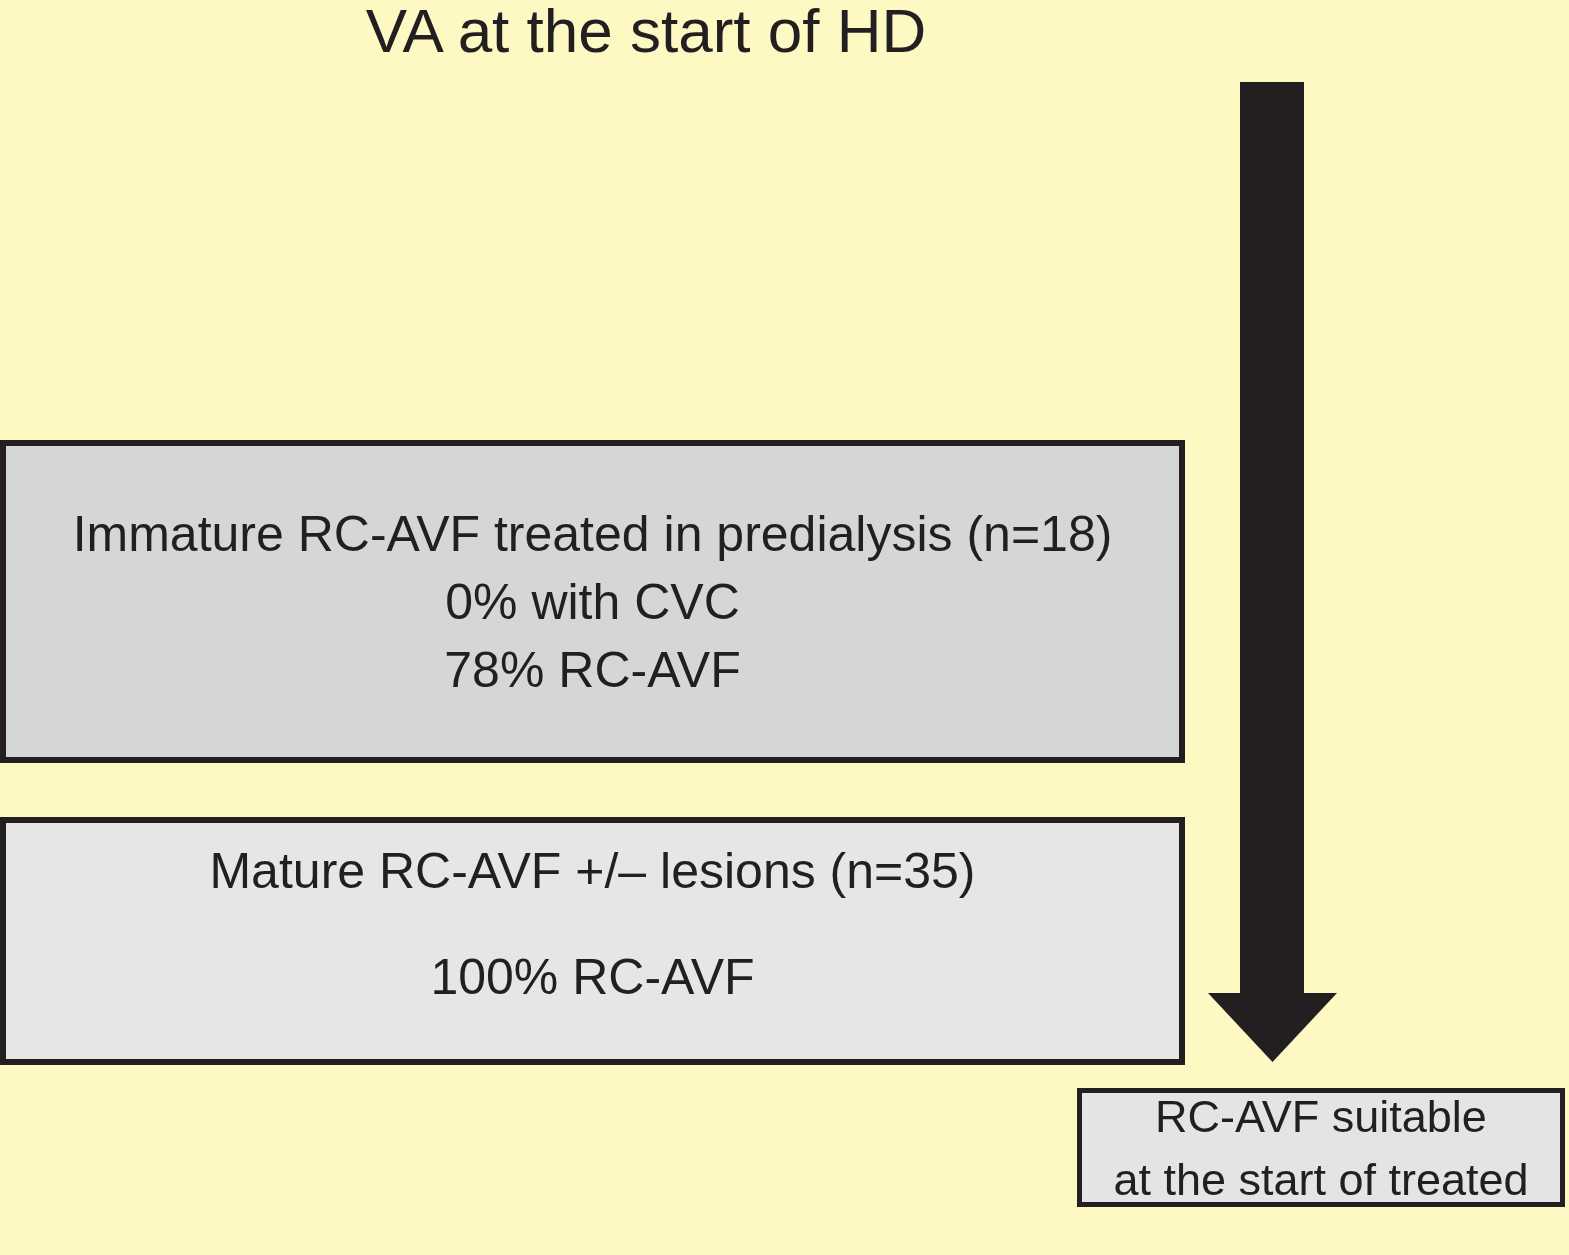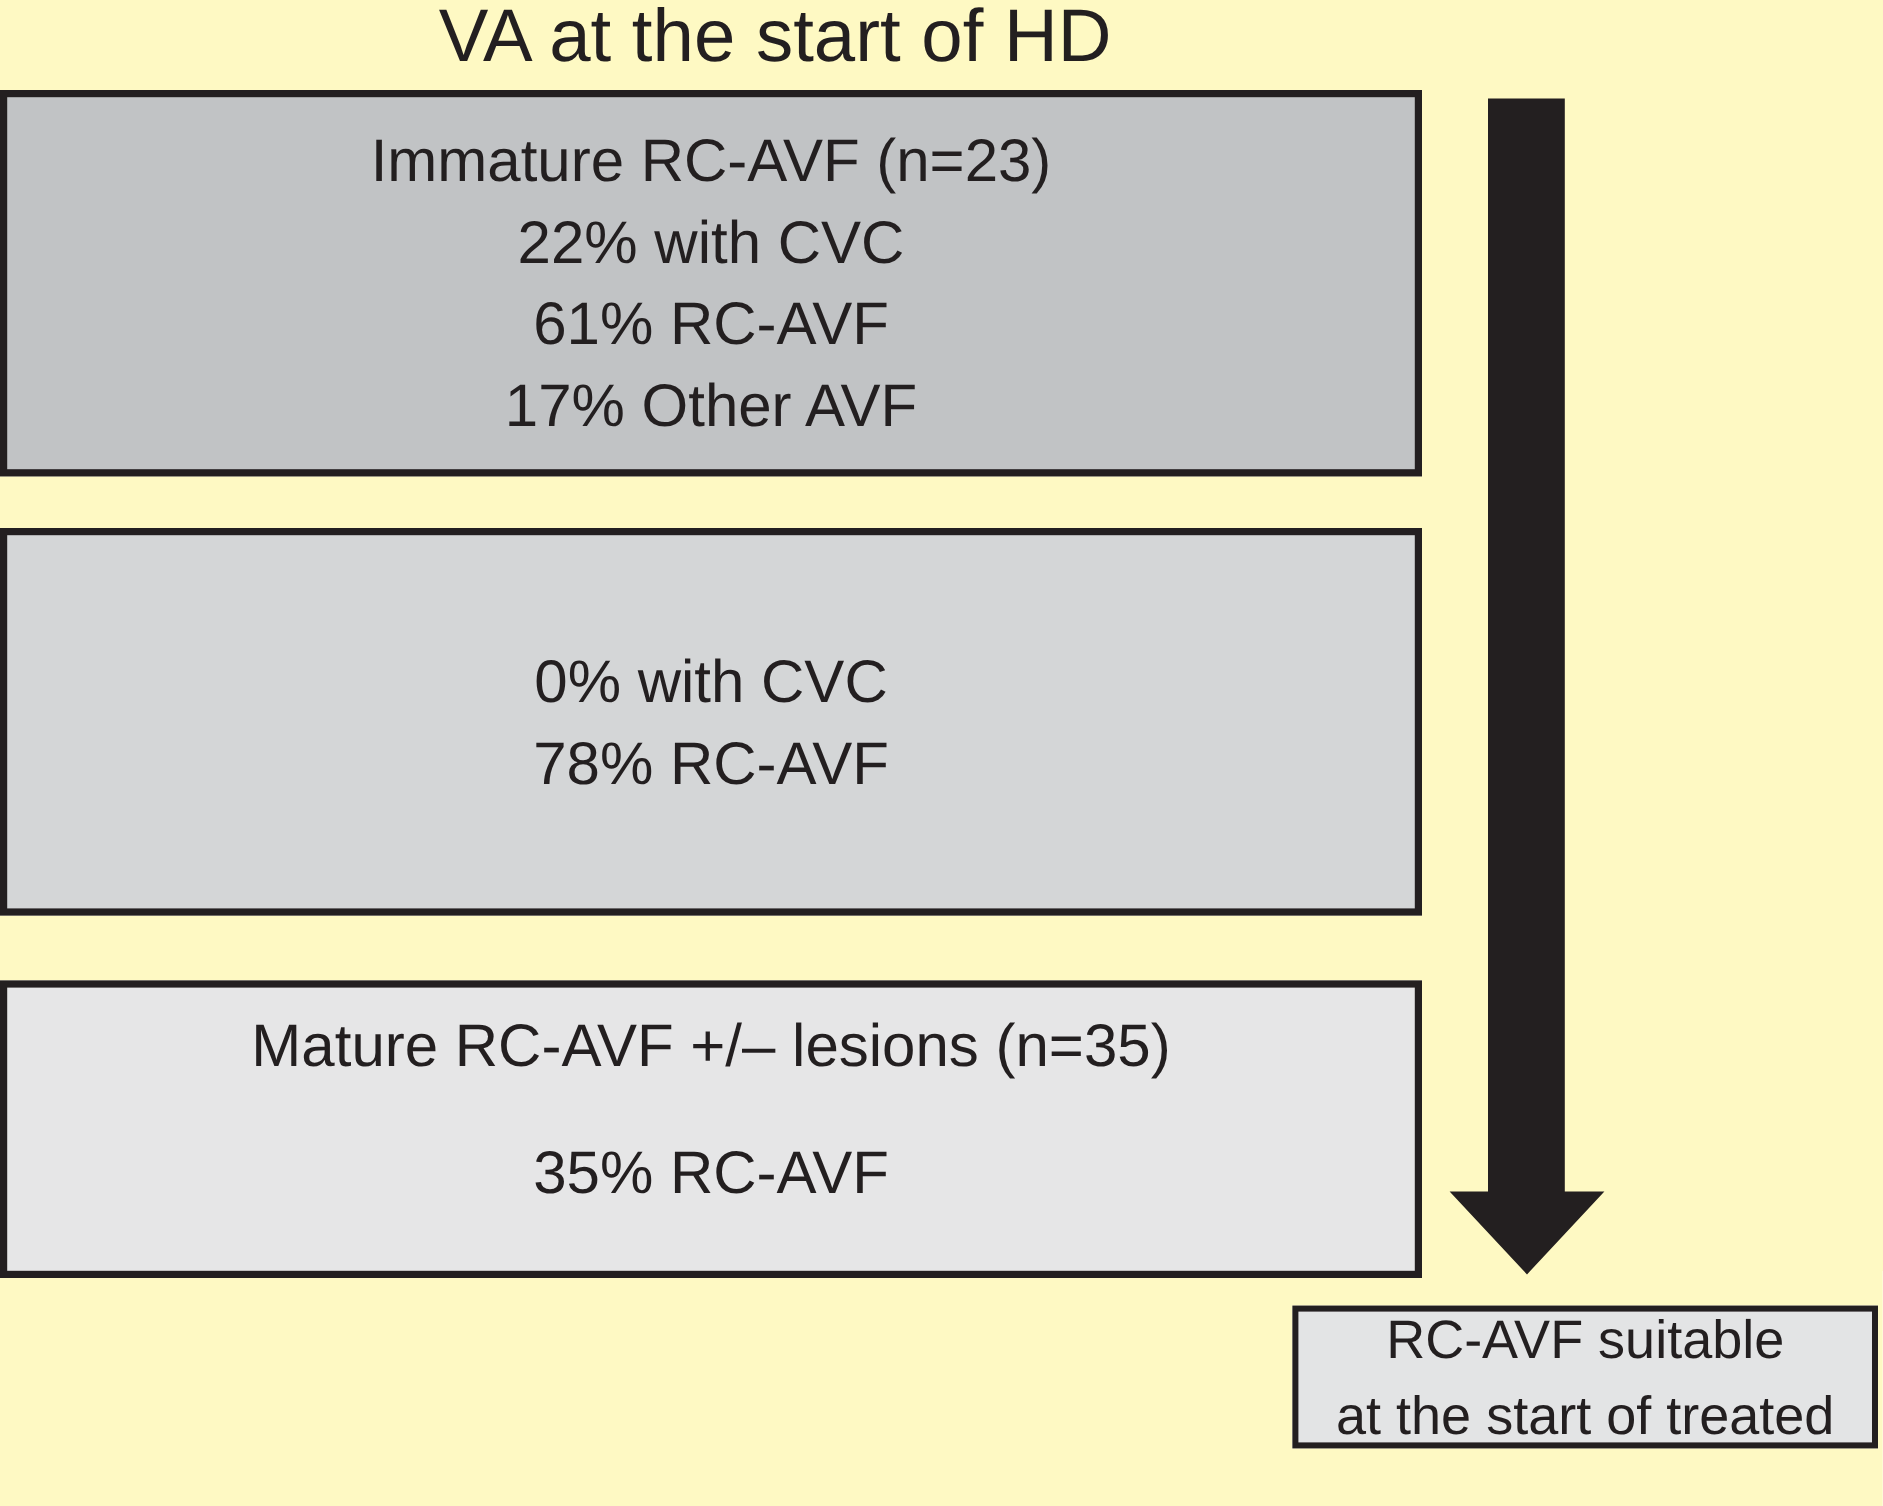--- a/index.html
+++ b/index.html
@@ -91,35 +91,30 @@
     pointer-events: none;
   }
 </style>
 </head>
 <body>
 
 <div id="figure">
 
   <div class="title">VA at the start of HD</div>
 
-  <div id="box-immature" class="flow-box">
-    <div class="line">Immature RC-AVF (n=23)</div>
-    <div class="line">22% with CVC</div>
-    <div class="line">61% RC-AVF</div>
-    <div class="line">17% Other AVF</div>
-  </div>
 
   <div id="box-treated" class="flow-box">
+    <div class="line">Immature RC-AVF treated in predialysis (n=18)</div>
     <div class="line">0% with CVC</div>
     <div class="line">78% RC-AVF</div>
   </div>
 
   <div id="box-mature" class="flow-box">
     <div class="line">Mature RC-AVF +/– lesions (n=35)</div>
-    <div class="line">35% RC-AVF</div>
+    <div class="line">100% RC-AVF</div>
   </div>
 
   <svg class="arrow-layer" viewBox="0 0 1569 1255" xmlns="http://www.w3.org/2000/svg">
     <polygon points="1240,82 1304,82 1304,993 1337,993 1272.5,1062 1208,993 1240,993" fill="#231f20"></polygon>
   </svg>
 
   <div id="result-box">
     <div class="line">RC-AVF suitable</div>
     <div class="line">at the start of treated</div>
   </div>

